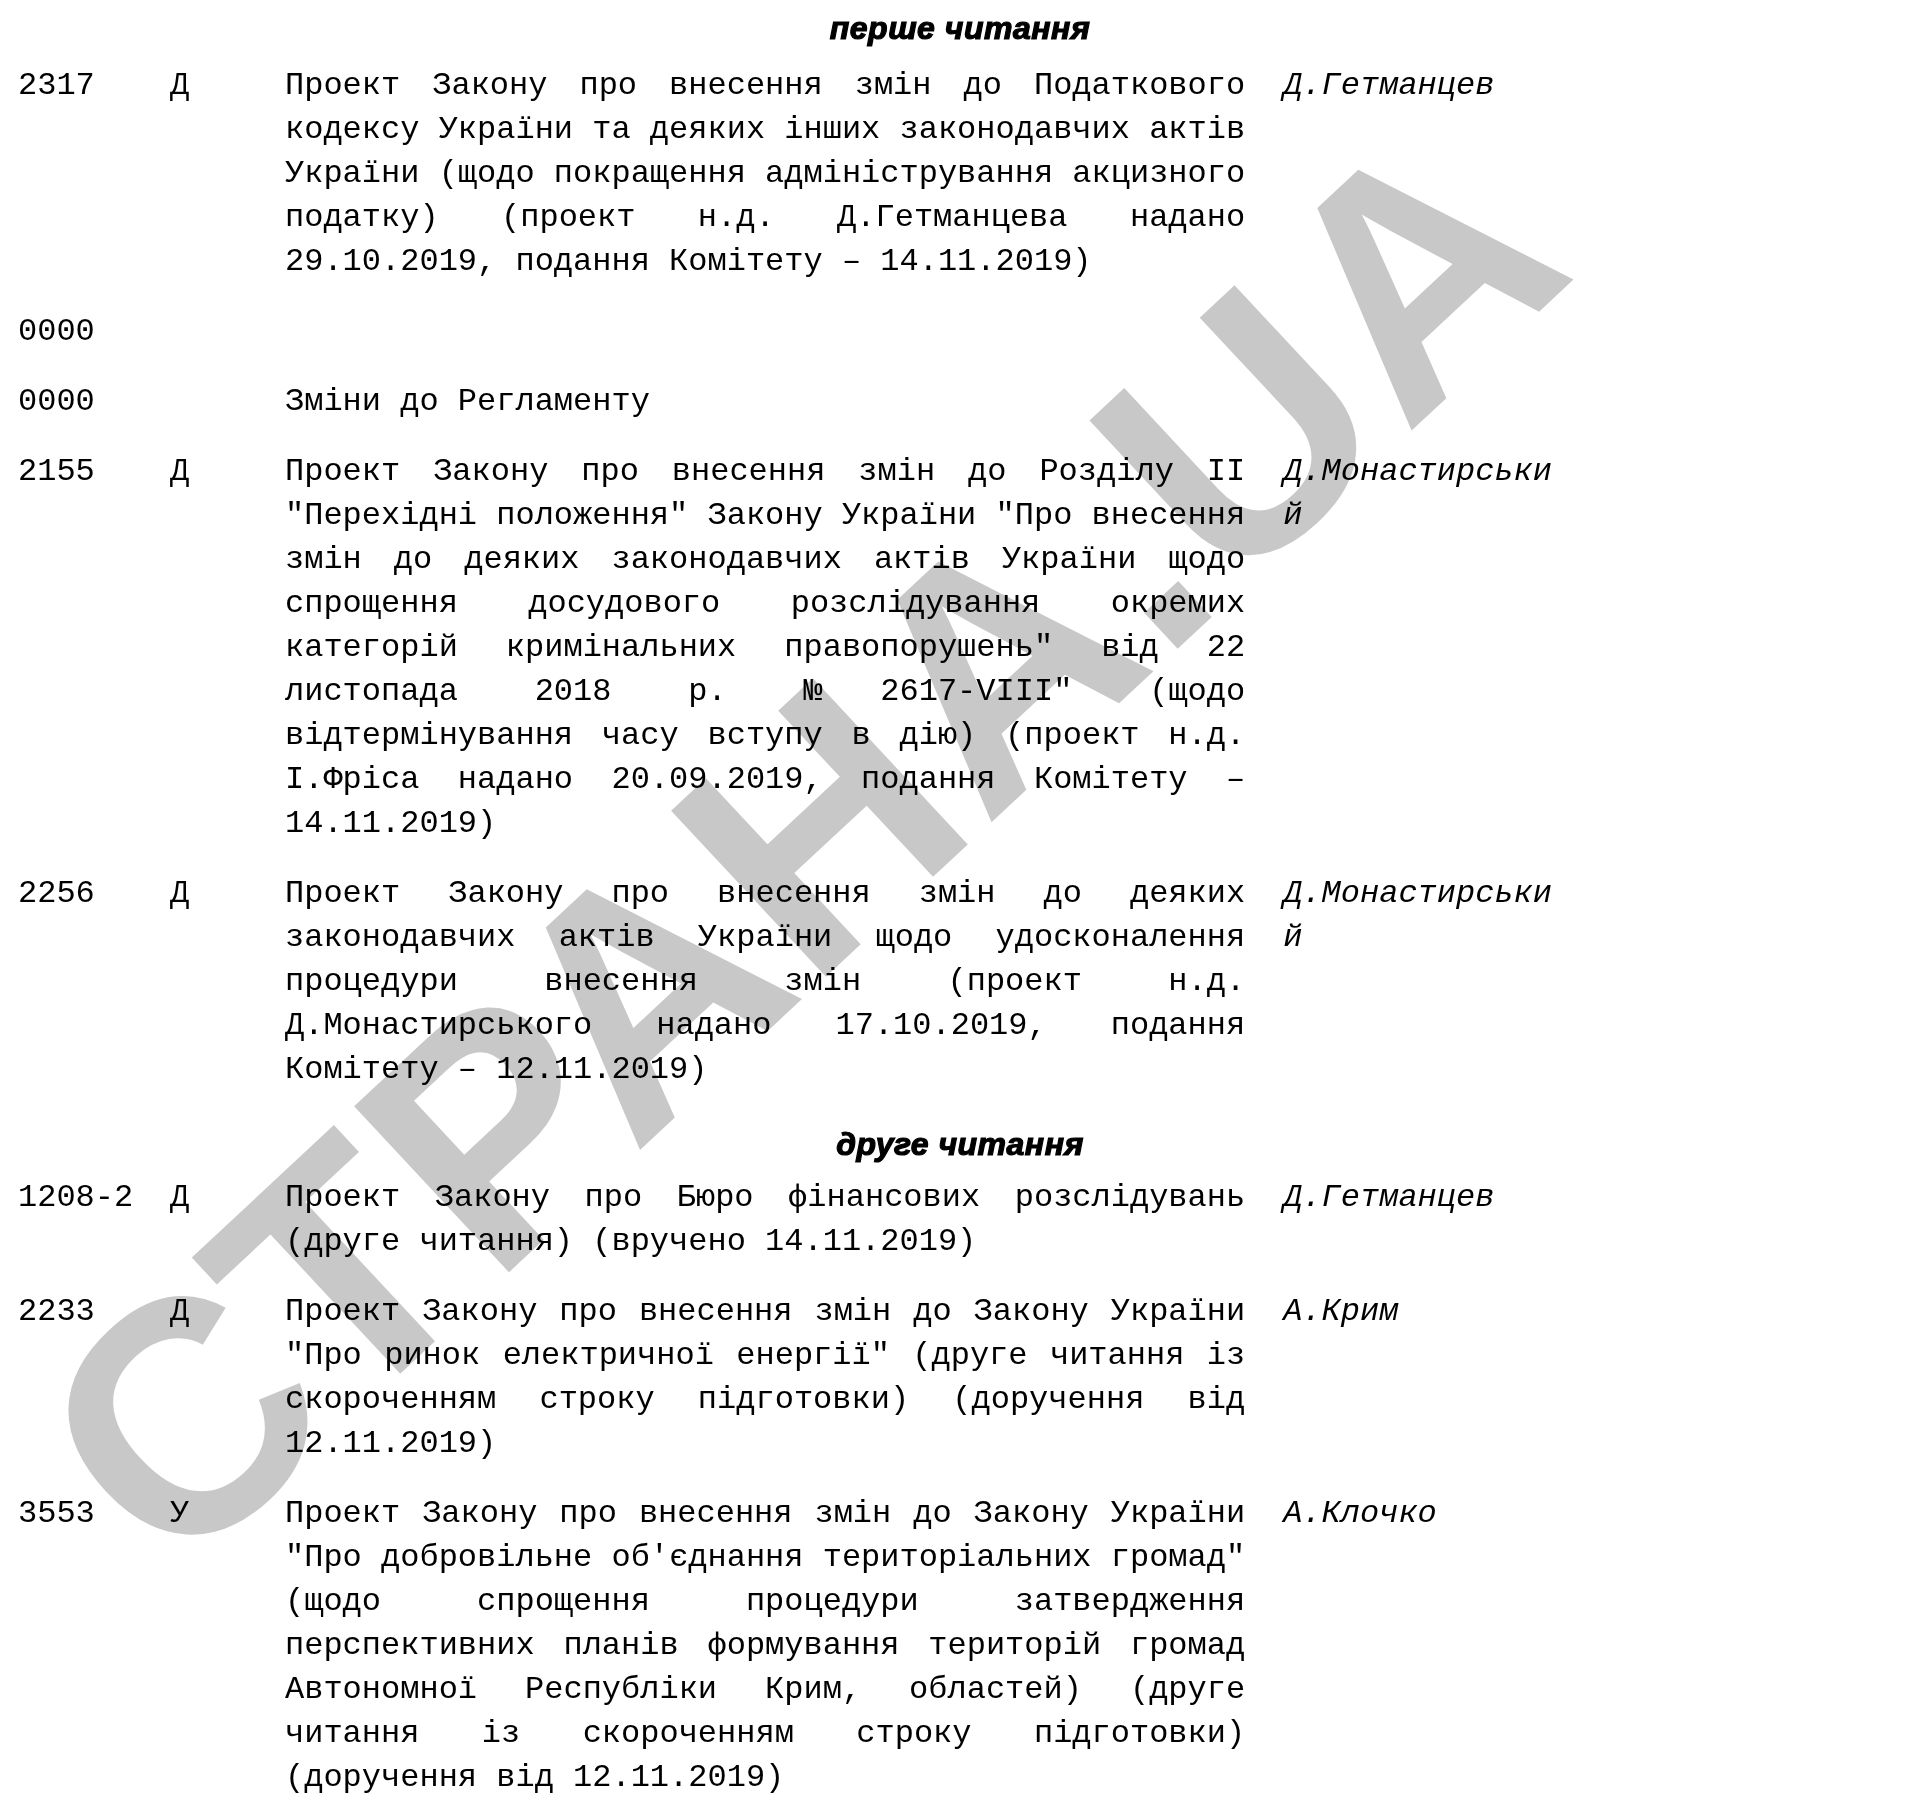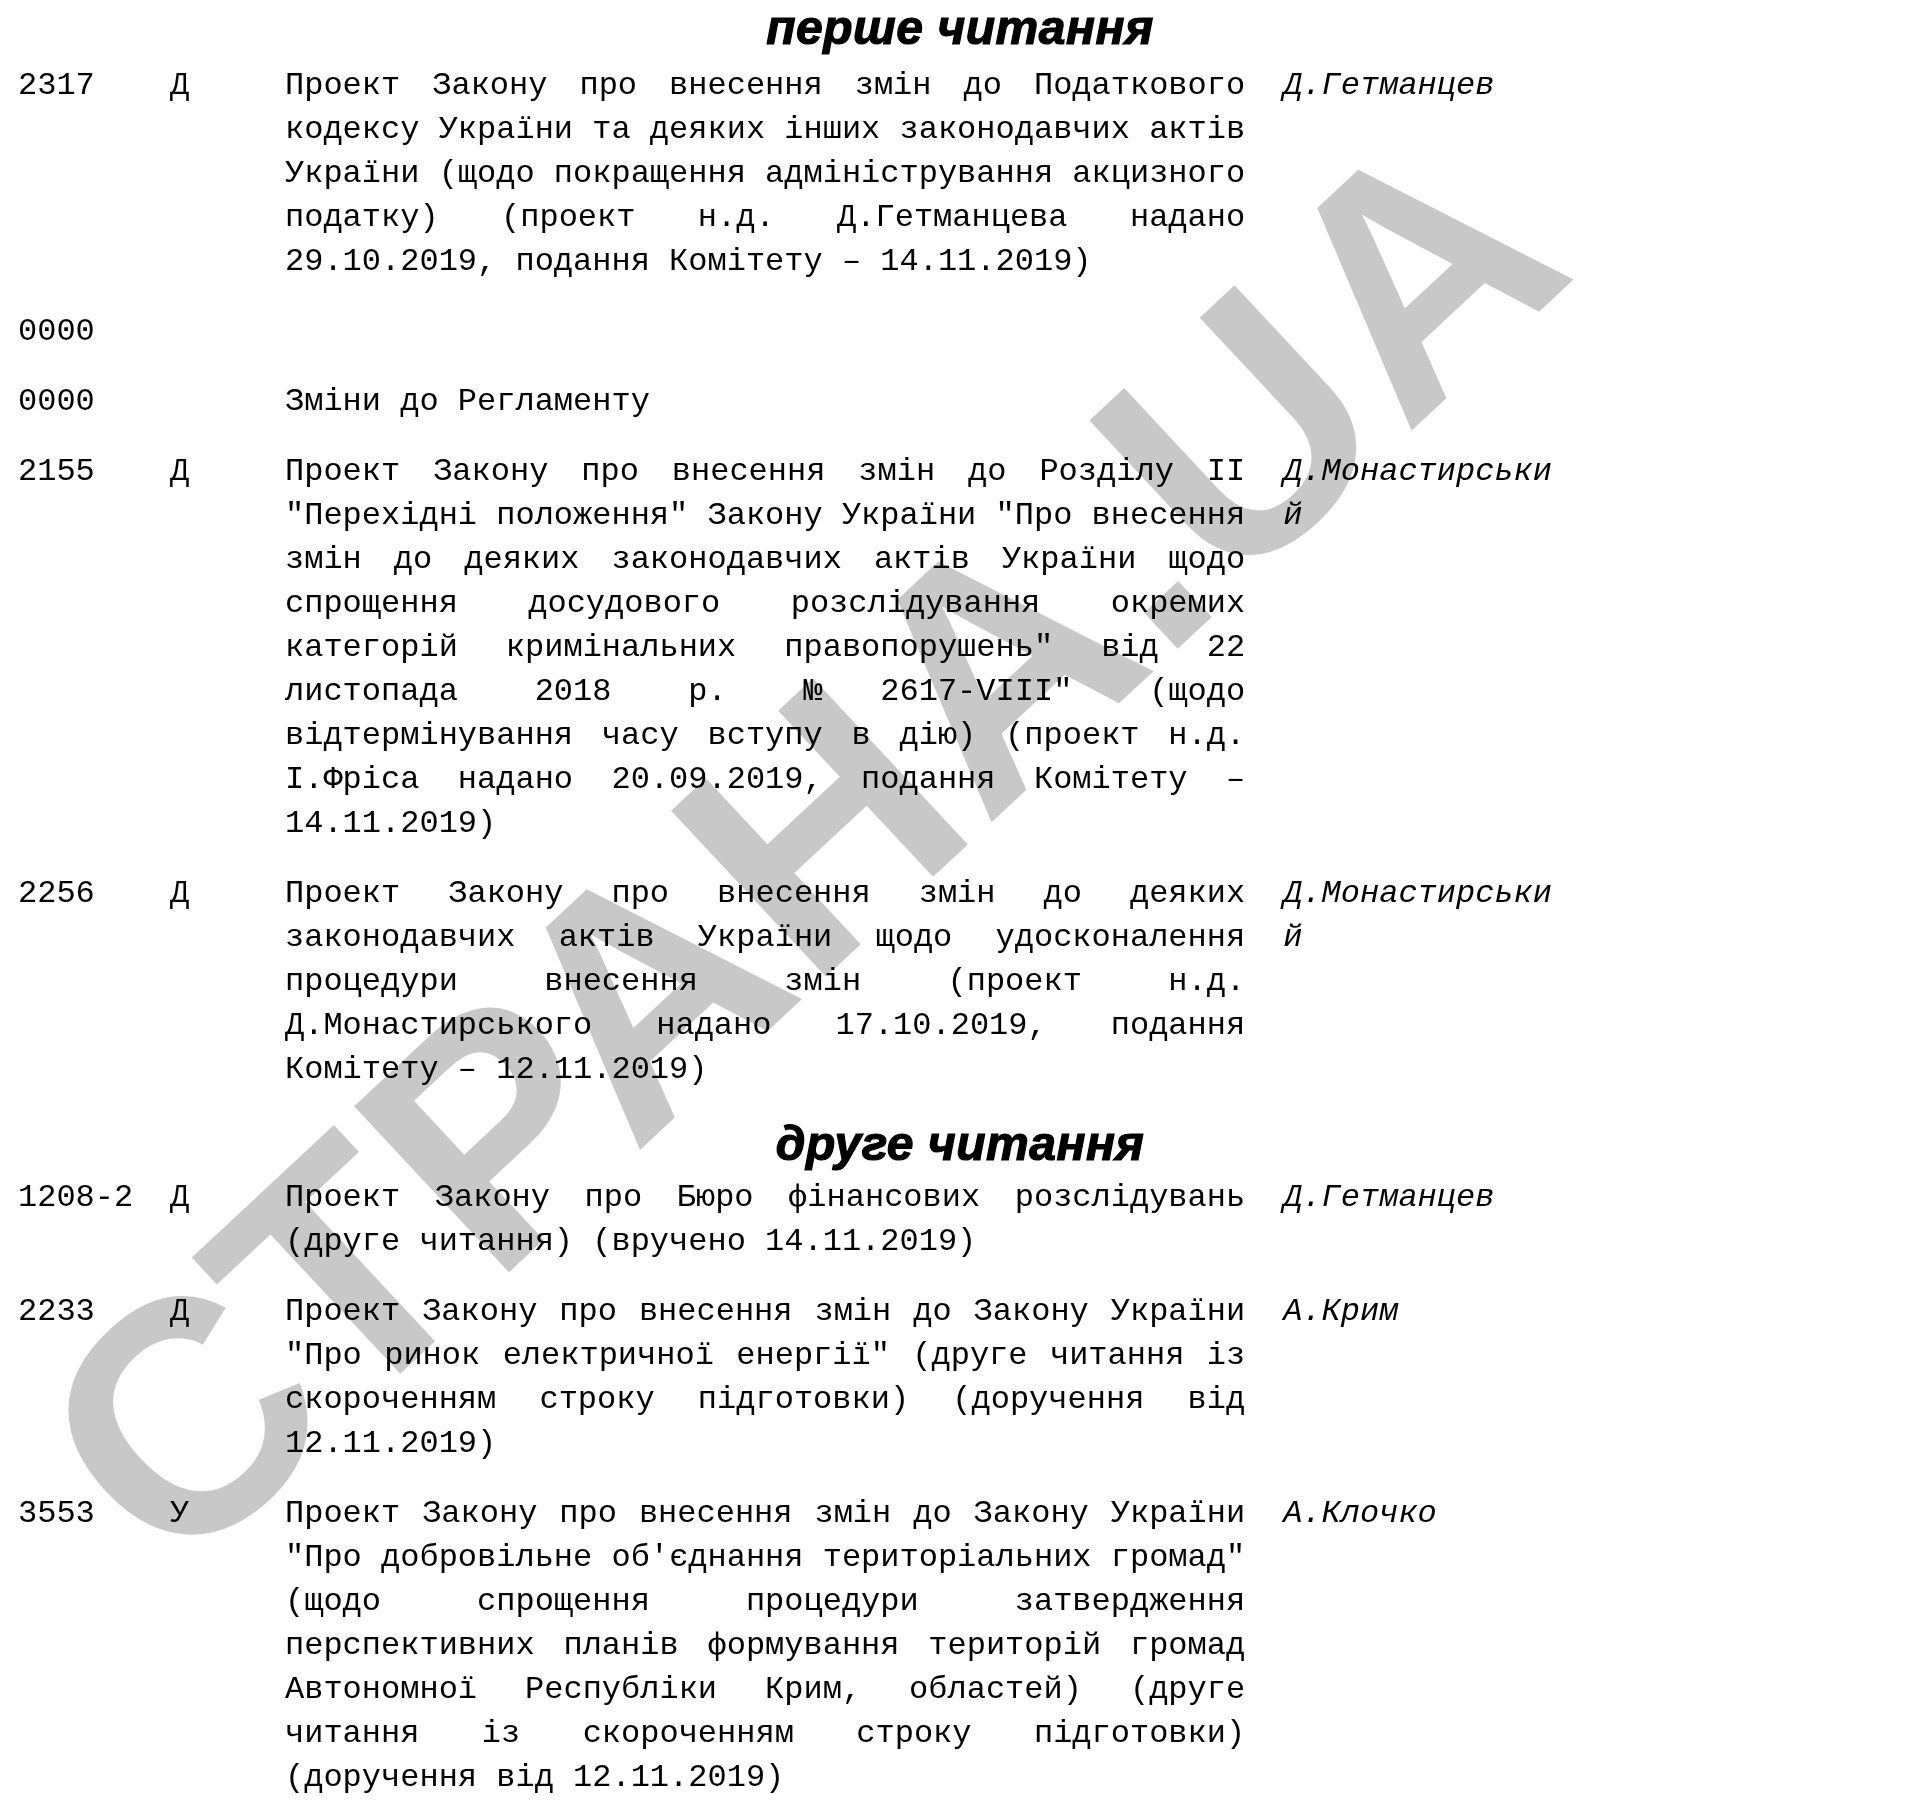--- a/index.html
+++ b/index.html
@@ -29,21 +29,21 @@
     z-index:1;
     padding-top:2px;
     color:#000;
   }
   .section-title{
     margin:0;
     text-align:center;
     font-family:"Liberation Sans",sans-serif;
     font-style:italic;
     font-weight:bold;
-    font-size:48px;
+    font-size:32px;
     line-height:52px;
     -webkit-text-stroke:1.2px #000;
     letter-spacing:0.5px;
   }
   .section:first-child .section-title{margin-bottom:10px;}
   .section + .section .section-title{margin-top:12px;margin-bottom:6px;}
   .rows{}
   .row{
     display:flex;
     align-items:flex-start;

